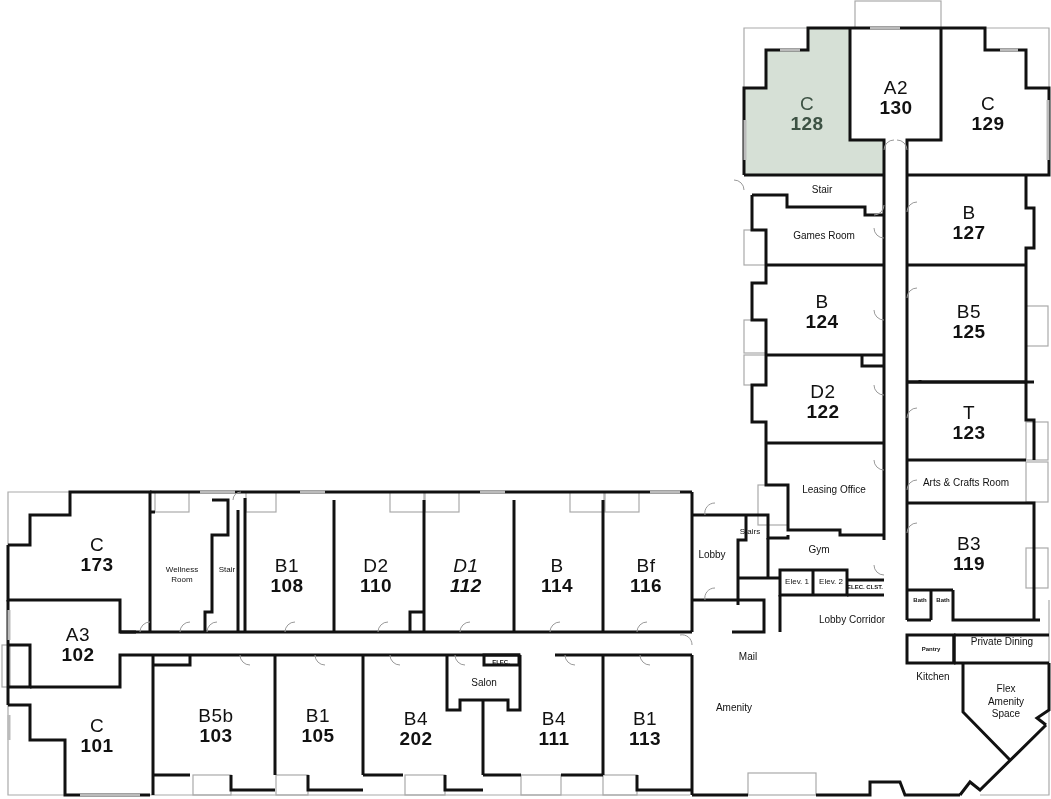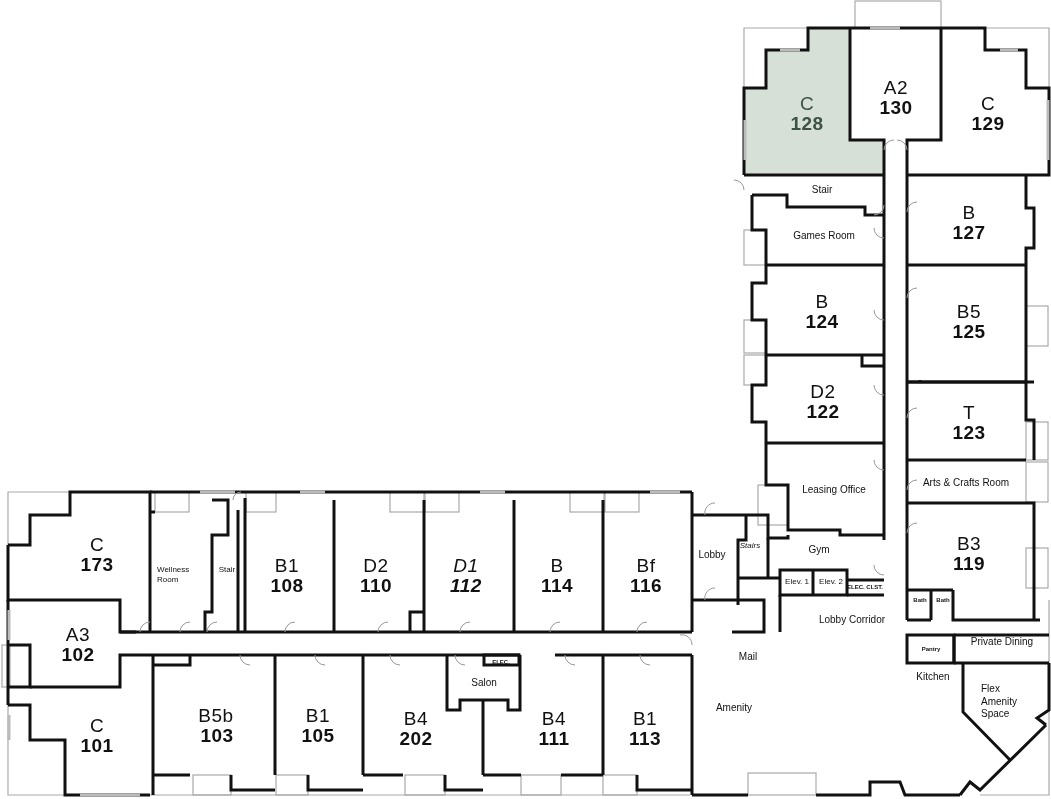--- a/index.html
+++ b/index.html
@@ -2,21 +2,21 @@
 <html><head>
   <meta charset="utf-8">
   <style>
     html, body { margin: 0; padding: 0; background: #ffffff; }
     body { width: 1051px; height: 799px; position: relative; overflow: hidden; font-family: "Liberation Sans", "DejaVu Sans", sans-serif; }
     #plan { position: absolute; left: 0; top: 0; width: 1051px; height: 799px; }
     .unit { position: absolute; text-align: center; transform: translate(-50%, -50%); color: #111; cursor: pointer; line-height: 1.05; white-space: nowrap; }
     .unit .type { display: block; font-size: 19px; font-weight: 400; letter-spacing: 0.5px; }
     .unit .num { display: block; font-size: 19px; font-weight: 700; letter-spacing: 0.5px; }
     .unit.selected { color: #3d5244; }
-    .amenity { position: absolute; transform: translate(-50%, -50%); text-align: left; color: #111; font-size: 10px; line-height: 1.25; white-space: nowrap; }
+    .amenity { position: absolute; transform: translate(-50%, -50%); text-align: center; color: #111; font-size: 10px; line-height: 1.25; white-space: nowrap; }
     .amenity.sm { font-size: 6px; font-weight: 700; }
     .amenity.md { font-size: 8px; }
     .wall { stroke: #111; stroke-width: 3; fill: none; stroke-linejoin: miter; }
     .outline { stroke: #aaa; stroke-width: 1.2; fill: none; }
     .door { stroke: #999; stroke-width: 1; fill: none; }
     .win { stroke: #bbb; stroke-width: 3; }
     .hl { fill: #d6e0d6; stroke: none; }
   </style>
 </head>
 <body>
@@ -277,21 +277,21 @@
   <span class="num">112</span>
 </div>
 <div class="unit" style="left:557px; top:576px;">
   <span class="type">B</span>
   <span class="num">114</span>
 </div>
 <div class="unit" style="left:646px; top:576px;">
   <span class="type">Bf</span>
   <span class="num">116</span>
 </div>
-<div class="unit" style="left:216px; top:726px;text-align:right;">
+<div class="unit" style="left:216px; top:726px;">
   <span class="type">B5b</span>
   <span class="num">103</span>
 </div>
 <div class="unit" style="left:318px; top:726px;">
   <span class="type">B1</span>
   <span class="num">105</span>
 </div>
 <div class="unit" style="left:416px; top:729px;">
   <span class="type">B4</span>
   <span class="num">202</span>
@@ -315,18 +315,18 @@
 <div class="amenity sm" style="left:865px; top:588px;">ELEC. CLST.</div>
 <div class="amenity" style="left:826px; top:620px;margin-left:26px;">Lobby Corridor</div>
 <div class="amenity sm" style="left:920px; top:601px;">Bath</div>
 <div class="amenity sm" style="left:943px; top:601px;">Bath</div>
 <div class="amenity sm" style="left:931px; top:650px;">Pantry</div>
 <div class="amenity" style="left:1002px; top:642px;">Private Dining</div>
 <div class="amenity" style="left:933px; top:677px;">Kitchen</div>
 <div class="amenity" style="left:1006px; top:702px; white-space:normal; width:50px;">Flex Amenity Space</div>
 <div class="amenity" style="left:734px; top:708px;">Amenity</div>
 <div class="amenity" style="left:712px; top:555px;">Lobby</div>
-<div class="amenity md" style="left:750px; top:546px;font-style:italic;">Stairs</div>
+<div class="amenity md" style="left:750px; top:532px;">Stairs</div>
 <div class="amenity" style="left:748px; top:609px;margin-top:48px;">Mail</div>
 <div class="amenity md" style="left:182px; top:575px; white-space:normal; width:50px;">Wellness Room</div>
 <div class="amenity md" style="left:227px; top:570px;">Stair</div>
 <div class="amenity" style="left:484px; top:683px;">Salon</div>
 <div class="amenity sm" style="left:501px; top:663px;">ELEC.</div>
 
 </body></html>

